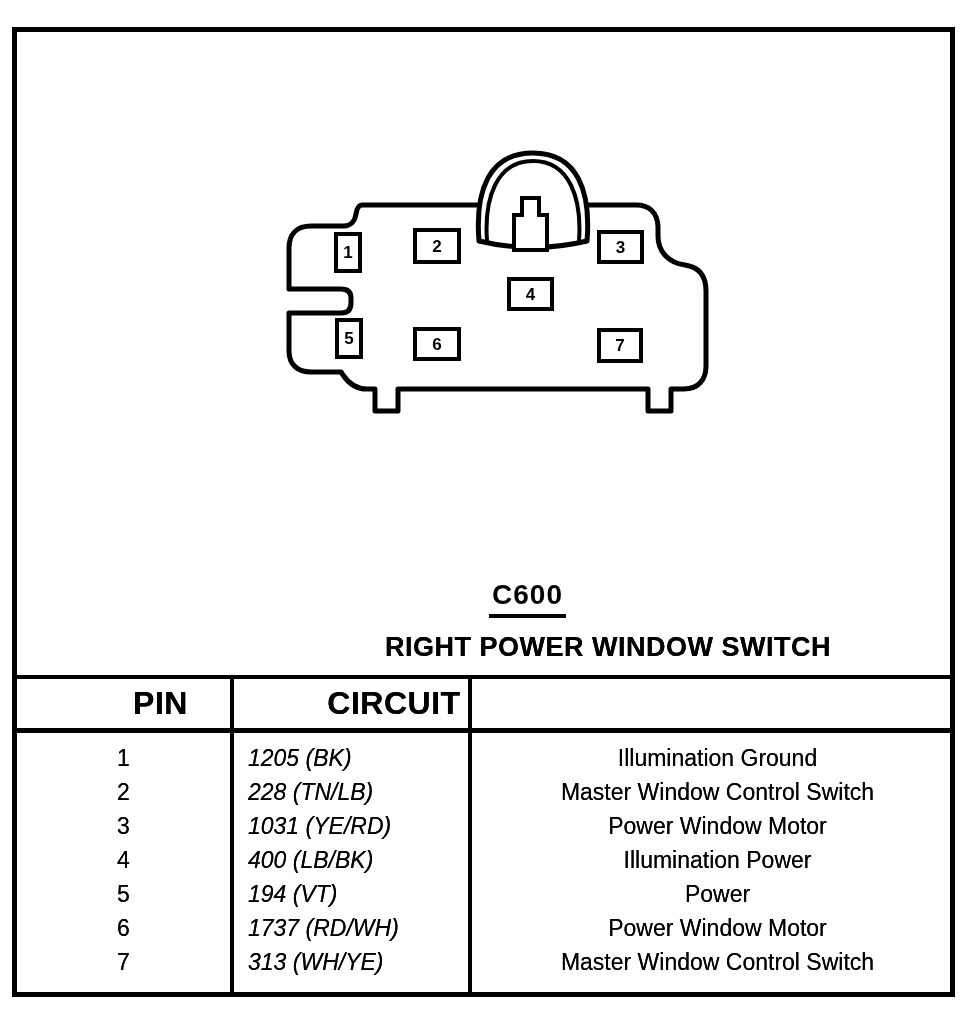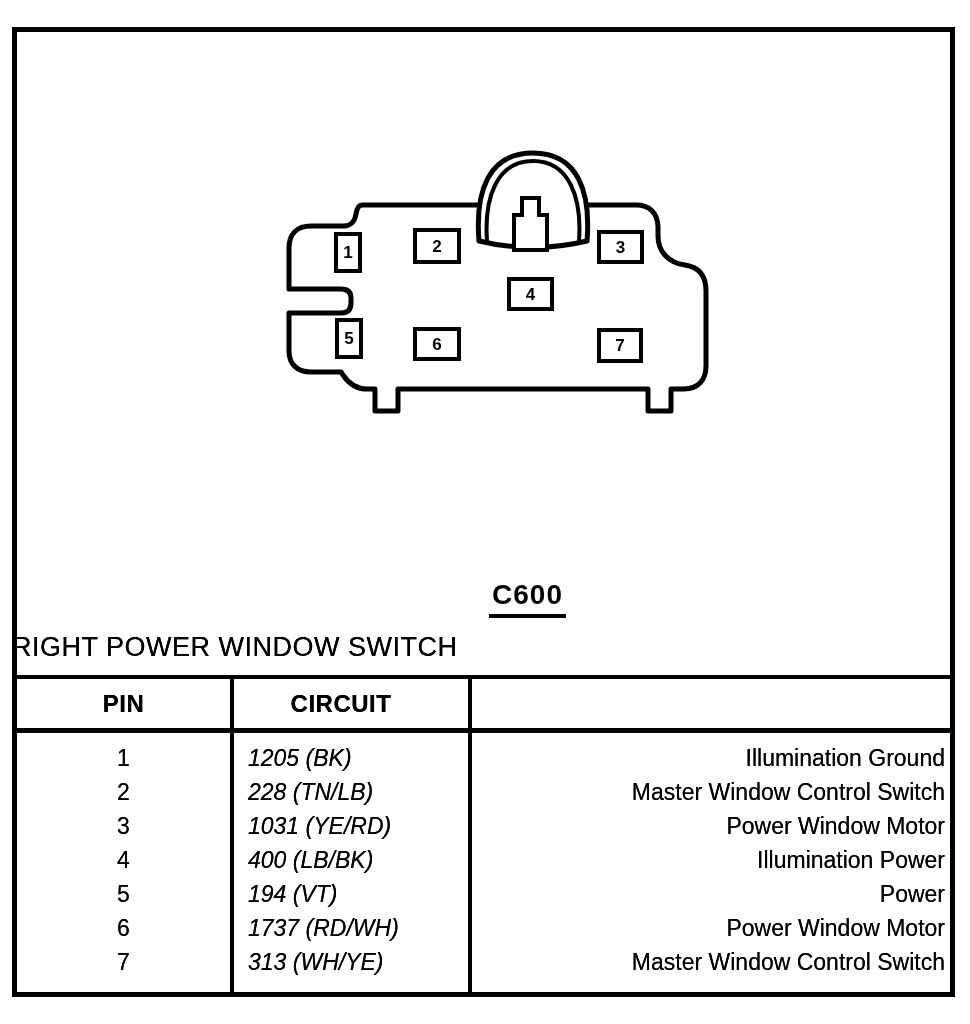--- a/index.html
+++ b/index.html
@@ -26,43 +26,43 @@
   .pin5{left:335px;top:318px;width:28px;height:41px;}
   .pin6{left:413px;top:327px;width:48px;height:34px;}
   .pin7{left:597px;top:328px;width:46px;height:35px;}
   
   .connector-id{
     position:absolute;left:12px;top:579px;width:943px;text-align:center;
     font-size:28px;font-weight:bold;letter-spacing:1px;padding-left:44px;
   }
   .connector-id span{display:inline-block;border-bottom:4px solid #000;padding:0 3px 3px 3px;}
   .connector-title{
-    position:absolute;left:12px;top:632px;width:819px;text-align:left;
-    font-size:27px;font-weight:normal;letter-spacing:0.5px;
+    position:absolute;left:12px;top:632px;width:819px;text-align:right;
+    font-size:27px;font-weight:bold;letter-spacing:0.5px;
     text-shadow:0 0 0.5px #000;
   }
   
   .rule{position:absolute;background:#000;}
   .rule-table-top{left:17px;top:675px;width:933px;height:4px;}
   .rule-header-bottom{left:17px;top:728px;width:933px;height:5px;}
   .vrule{top:675px;height:317px;width:4px;}
   .vrule-1{left:230px;}
   .vrule-2{left:468px;}
   
   .th{
     position:absolute;top:679px;height:49px;line-height:49px;text-align:center;
-    font-size:24px;font-weight:bold;letter-spacing:0.5px;text-shadow:0 0 0.5px #000;
+    font-size:32px;font-weight:bold;letter-spacing:0.5px;text-shadow:0 0 0.5px #000;margin-left:37px;
   }
   .th-pin{left:17px;width:213px;}
-  .th-circuit{left:224px;width:234px;}
+  .th-circuit{left:240px;width:234px;}
   .col{position:absolute;top:741px;font-size:23px;text-shadow:0 0 0.6px rgba(0,0,0,0.85);}
   .col .cell{height:34px;line-height:34px;white-space:nowrap;}
   .col-pin{left:17px;width:213px;text-align:center;}
   .col-circuit{left:248px;width:215px;text-align:left;font-style:italic;}
-  .col-desc{left:490px;width:455px;text-align:right;}
+  .col-desc{left:490px;width:455px;text-align:center;}
 </style>
 </head>
 <body>
 
 <div class="page">
   <div class="frame"></div>
 
   <svg class="connector-svg" viewBox="283 143 435 282" xmlns="http://www.w3.org/2000/svg">
 
     <path d="M 362 205 H 636 C 649 205 657 212 658 226 L 658 236

